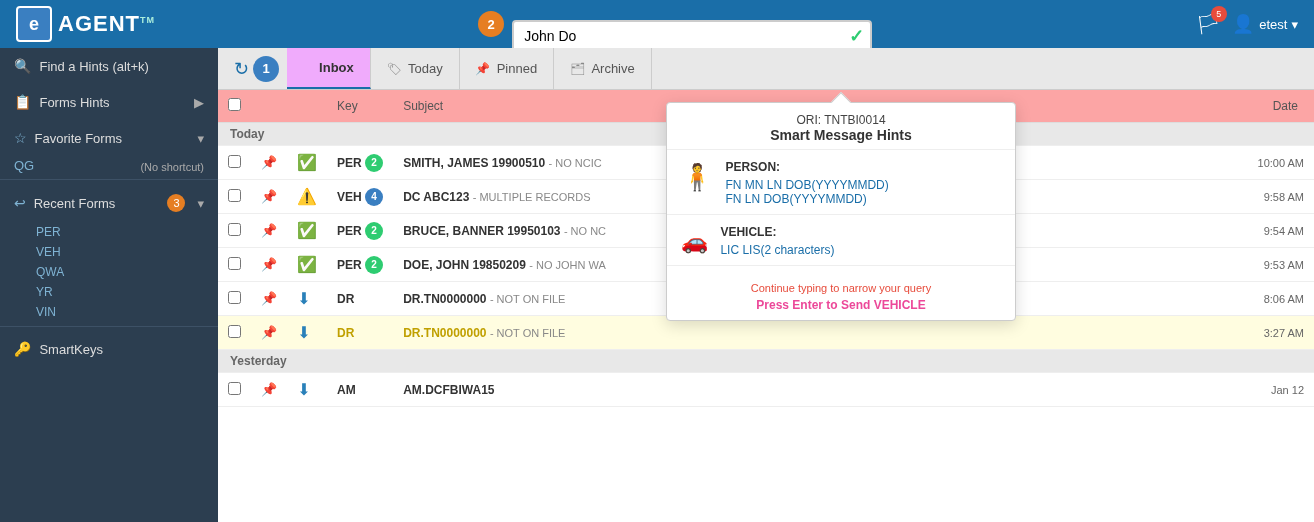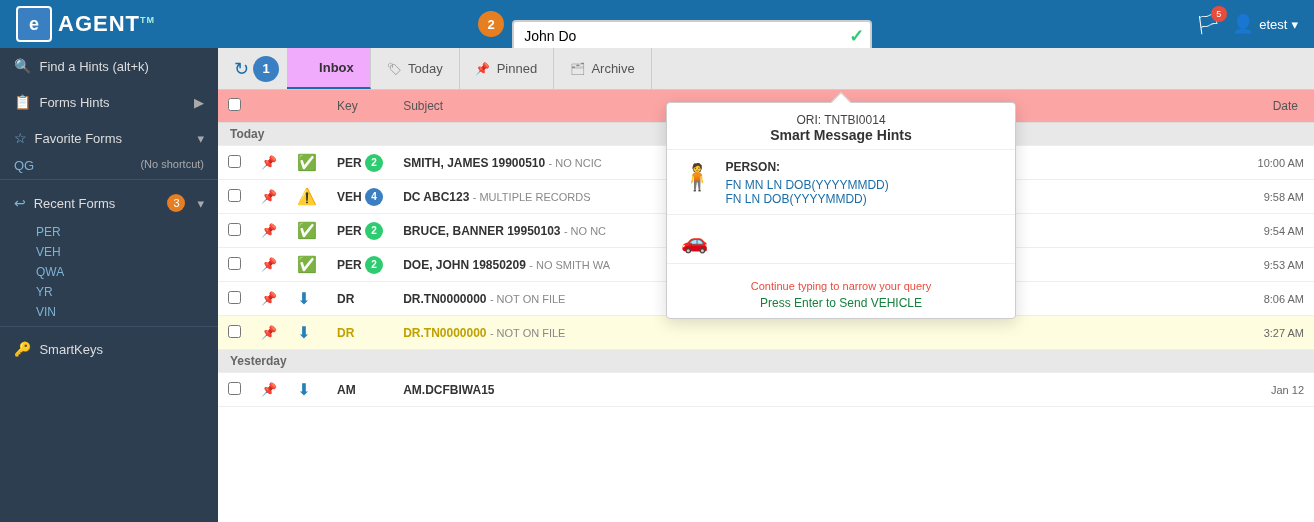--- a/index.html
+++ b/index.html
@@ -24,21 +24,21 @@
     .search-check { position: absolute; right: 8px; color: #2ecc71; font-size: 18px; font-weight: bold; }
     .header-right { display: flex; align-items: center; gap: 12px; margin-left: auto; }
     .flag-icon { font-size: 20px; color: #fff; position: relative; cursor: pointer; }
     .flag-badge { background: #e74c3c; color: #fff; border-radius: 50%; width: 16px; height: 16px; font-size: 9px; display: flex; align-items: center; justify-content: center; position: absolute; top: -6px; right: -6px; }
     .user-menu { color: #fff; font-size: 13px; display: flex; align-items: center; gap: 4px; cursor: pointer; }
     .user-icon { font-size: 18px; }
     .sidebar-item { display: flex; align-items: center; gap: 8px; padding: 10px 14px; color: #ccc; cursor: pointer; font-size: 13px; }
     .sidebar-item .icon { font-size: 14px; color: #7fb3d3; }
     .sidebar-item-label { color: #ddd; }
     .sidebar-divider { border-top: 1px solid #3d5166; margin: 4px 0; }
-    .sidebar-sub-row { display: flex; justify-content: space-between; align-items: flex-start; padding: 2px 14px 2px 14px; color: #aaa; font-size: 12px; }
+    .sidebar-sub-row { display: flex; justify-content: space-between; align-items: flex-end; padding: 2px 14px 2px 14px; color: #aaa; font-size: 12px; }
     .sidebar-sub-key { color: #7fb3d3; font-size: 12px; padding: 3px 14px 3px 36px; cursor: pointer; }
 
     
     .tabs { display: flex; align-items: center; background: #e8e8e8; border-bottom: 1px solid #ccc; padding: 0 16px; height: 42px; gap: 0; }
     .tab { display: flex; align-items: center; gap: 6px; padding: 0 16px; height: 100%; cursor: pointer; font-size: 13px; color: #555; border-right: 1px solid #ccc; }
     .tab.active { background: #f0abfc; color: #333; font-weight: bold; border-bottom: 2px solid #1a6ea8; padding-left: 32px; }
     .tab-icon { font-size: 12px; color: #888; }
 
     
     .table-wrap { flex: 1; overflow-y: auto; }
@@ -74,21 +74,21 @@
     .dropdown-ori { font-size: 12px; color: #444; text-align: center; }
     .dropdown-title { font-size: 14px; font-weight: bold; color: #333; text-align: center; }
     .dropdown-section { padding: 10px 14px 8px; border-bottom: 1px solid #eee; display: flex; gap: 12px; }
     .dropdown-person-icon { font-size: 26px; color: #555; padding-top: 2px; }
     .dropdown-car-icon { font-size: 22px; color: #555; padding-top: 4px; }
     .dropdown-section-content { }
     .dropdown-section-title { font-weight: bold; font-size: 12px; color: #333; margin-bottom: 4px; }
     .dropdown-link { color: #1a6ea8; font-size: 12px; cursor: pointer; display: block; }
     .dropdown-footer { padding: 8px 14px; text-align: center; }
     .dropdown-hint { color: #e74c3c; font-size: 11px; margin-bottom: 4px; margin-top: 8px; }
-    .dropdown-enter { color: #15803d; font-size: 12px; cursor: pointer; }
+    .dropdown-enter { color: #ec4899; font-size: 12px; cursor: pointer; font-weight: bold; }
     .circle-num-orange { background: #e67e22; }
   </style>
 </head>
 <body>
 
 <div class="app">
 
   <div class="header">
     <div class="logo-area">
       <div class="logo-shield">
@@ -251,21 +251,21 @@
             <tr>
               <td class="checkbox-cell"><input type="checkbox" style=""></td>
               <td class="pin-cell"><span class="pin-icon">📌</span></td>
               <td class="info-cell"><span class="status-green">✅</span></td>
               <td>
                 <span class="key-label">PER</span>
                 <span class="num-badge num-green">2</span>
               </td>
               <td>
                 <span class="subject-text"><strong>DOE, JOHN 19850209</strong></span>
-                <span class="subject-muted"> - NO SMITH WA</span>
+                <span class="subject-muted"> - NO JOHN WA</span>
               </td>
               <td class="date-cell">9:53 AM</td>
             </tr>
 
             <tr>
               <td class="checkbox-cell"><input type="checkbox" style=""></td>
               <td class="pin-cell"><span class="pin-icon">📌</span></td>
               <td class="info-cell"><span class="status-down">⬇</span></td>
               <td>
                 <span class="key-label">DR</span>
@@ -321,20 +321,24 @@
           <div class="dropdown-section">
             <div class="dropdown-person-icon">🧍</div>
             <div class="dropdown-section-content">
               <div class="dropdown-section-title">PERSON:</div>
               <a class="dropdown-link">FN MN LN DOB(YYYYMMDD)</a>
               <a class="dropdown-link">FN LN DOB(YYYYMMDD)</a>
             </div>
           </div>
           <div class="dropdown-section">
             <div class="dropdown-car-icon">🚗</div>
+            <div class="dropdown-section-content">
+              <div class="dropdown-section-title">VEHICLE:</div>
+              <a class="dropdown-link">LIC LIS(2 characters)</a>
+            </div>
           </div>
           <div class="dropdown-footer">
             <div class="dropdown-hint">Continue typing to narrow your query</div>
             <div class="dropdown-enter">Press Enter to Send VEHICLE</div>
           </div>
         </div>
       </div>
 
     </div>
   </div>

